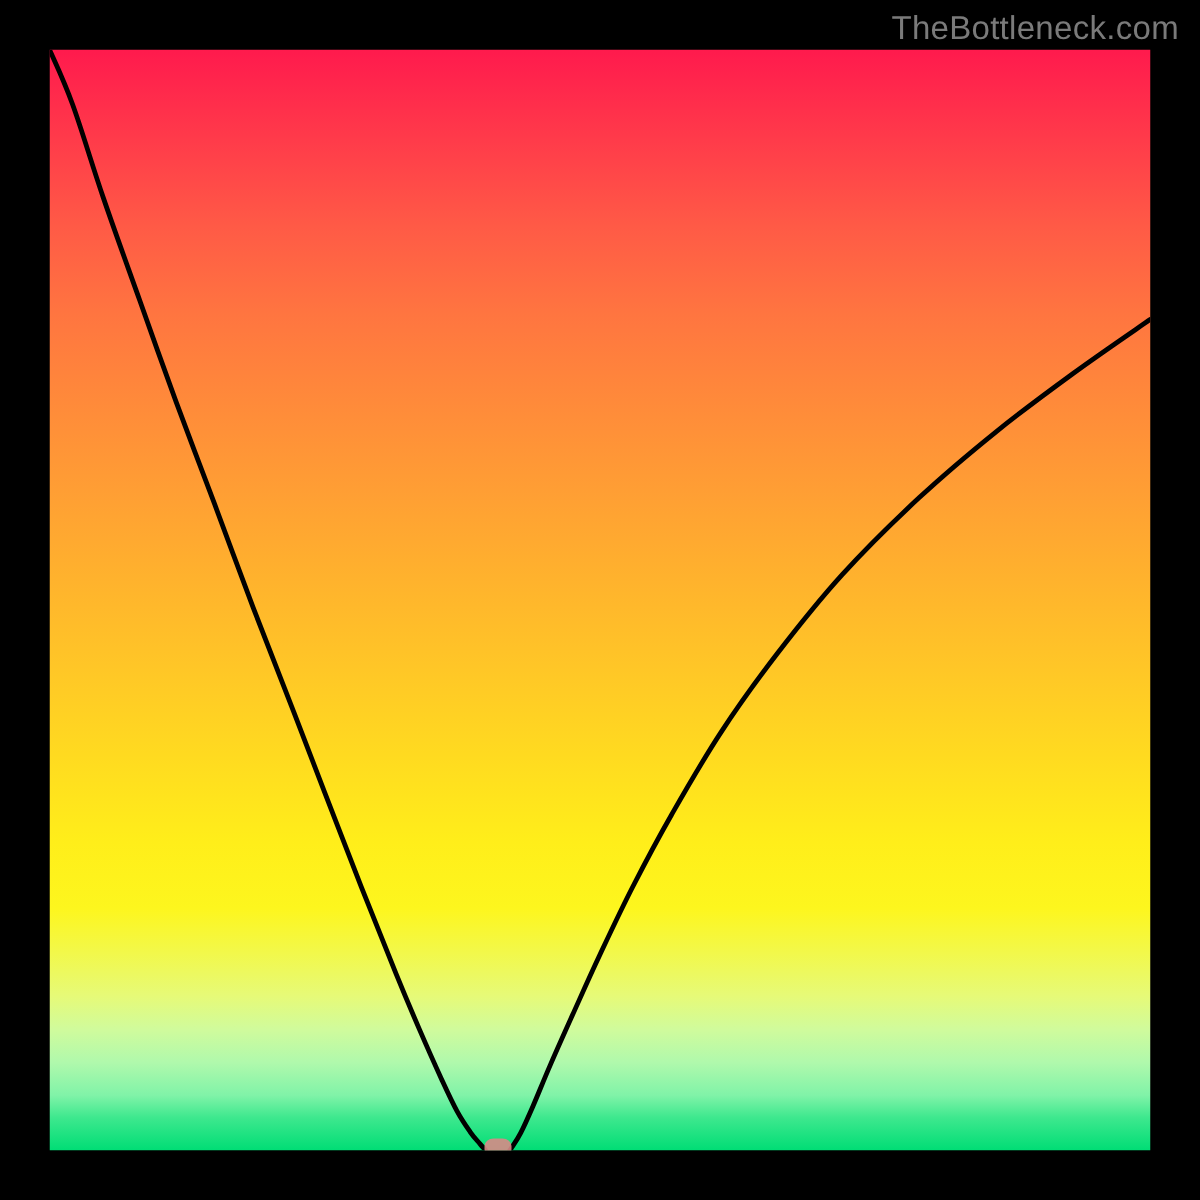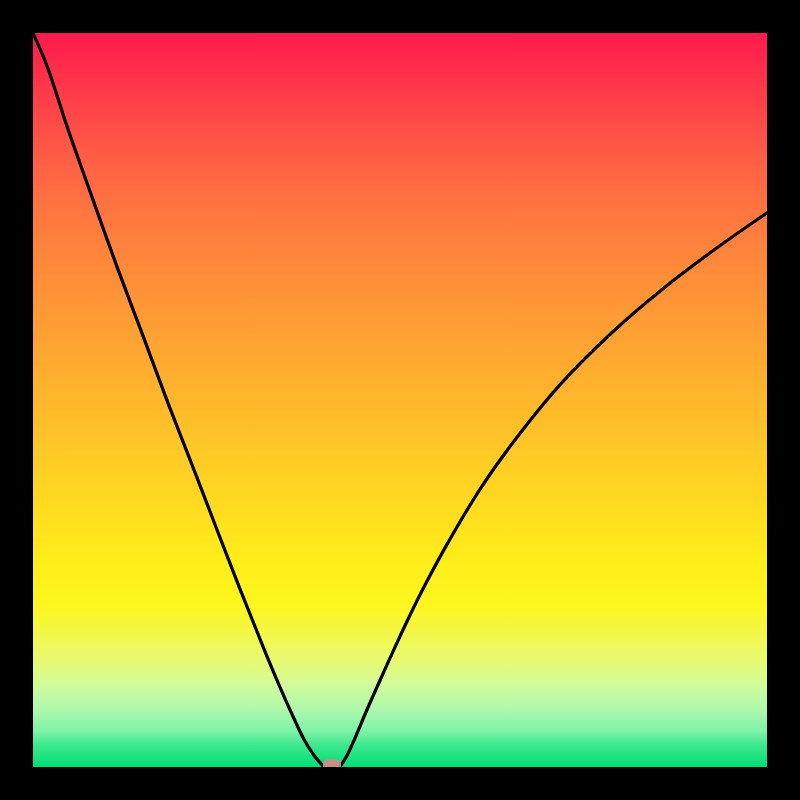--- a/index.html
+++ b/index.html
@@ -90,13 +90,14 @@
     <div class="gradient-bg"></div>
 
     <svg class="curve-svg" viewBox="0 0 734 734" preserveAspectRatio="none">
       <path id="left-path" fill="none" stroke="#000" stroke-width="3.2" stroke-linecap="round" stroke-linejoin="round" d="M 0.00 0.00 C 2.77 6.61, 8.94 18.86, 15.41 36.70 C 21.89 54.54, 27.91 75.57, 35.97 99.09 C 44.03 122.61, 51.47 142.91, 60.19 167.35 C 68.91 191.79, 75.43 210.44, 84.41 234.88 C 93.39 259.32, 100.85 278.44, 110.10 303.14 C 119.35 327.85, 126.28 347.17, 135.79 372.14 C 145.30 397.11, 154.36 419.67, 162.95 441.87 C 171.54 464.06, 175.44 474.58, 183.50 495.45 C 191.56 516.32, 199.13 536.04, 207.72 557.84 C 216.31 579.64, 224.21 599.38, 231.21 616.56 C 238.21 633.74, 241.21 640.71, 246.62 653.26 C 252.04 665.81, 256.81 676.51, 261.30 686.29 C 265.80 696.07, 268.14 701.23, 271.58 707.58 C 275.02 713.92, 277.61 717.56, 280.39 721.52 C 283.16 725.49, 285.28 727.55, 286.99 729.60 C 288.71 731.64, 289.27 732.11, 289.93 732.90 C 290.59 733.69, 290.53 733.80, 290.66 734.00"></path>
       <path id="right-path" fill="none" stroke="#000" stroke-width="3.2" stroke-linecap="round" stroke-linejoin="round" d="M 306.81 734.00 C 307.08 733.60, 306.96 733.91, 308.28 731.80 C 309.60 729.68, 311.64 727.14, 314.15 722.26 C 316.66 717.37, 318.66 712.83, 322.23 704.64 C 325.79 696.45, 329.21 687.71, 333.97 676.75 C 338.73 665.78, 342.70 656.93, 348.65 643.72 C 354.60 630.51, 359.73 618.81, 367.00 603.35 C 374.27 587.89, 380.43 574.62, 389.02 557.84 C 397.61 541.06, 404.14 528.63, 414.71 510.13 C 425.28 491.63, 435.19 474.24, 447.74 455.08 C 460.29 435.92, 469.91 422.59, 484.44 403.70 C 498.97 384.81, 511.30 369.01, 528.48 350.12 C 545.66 331.22, 561.36 315.91, 579.86 298.74 C 598.36 281.56, 612.74 269.63, 631.24 254.70 C 649.74 239.77, 664.12 229.27, 682.62 215.80 C 701.12 202.32, 724.75 186.30, 734.00 179.83"></path>
     </svg>
 
     <div id="min-marker" class="marker" style="left: 289.738px; top: 726px; background: rgb(216, 138, 135);"></div>
   </div>
 
+  <div class="watermark">TheBottleneck.com</div>
 </div>
 
 </body></html>

